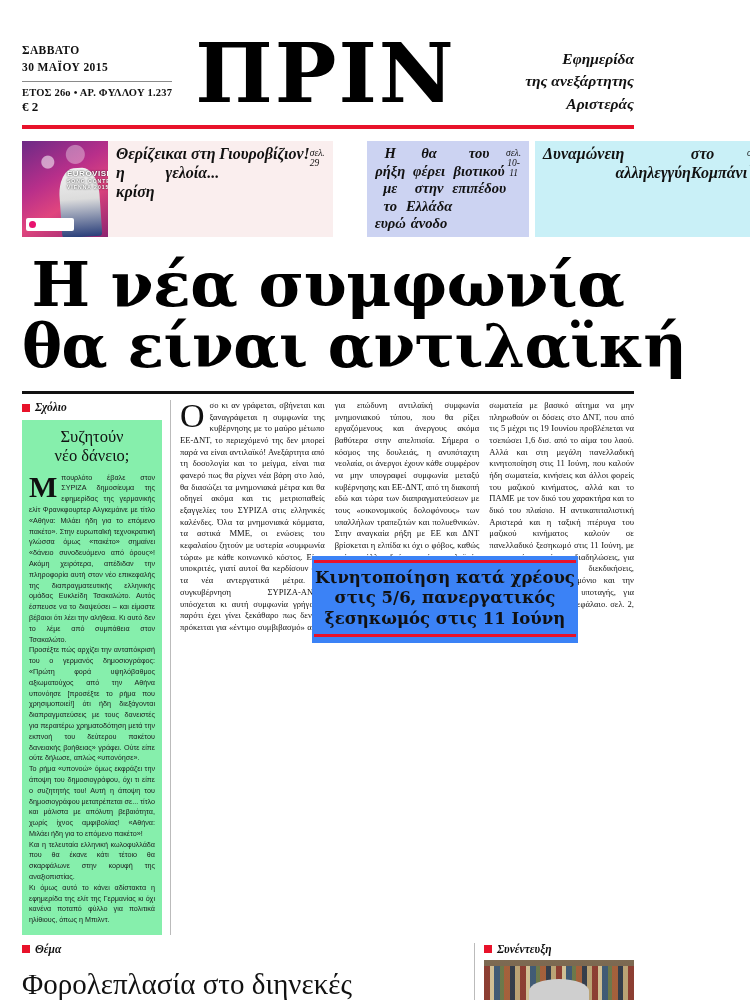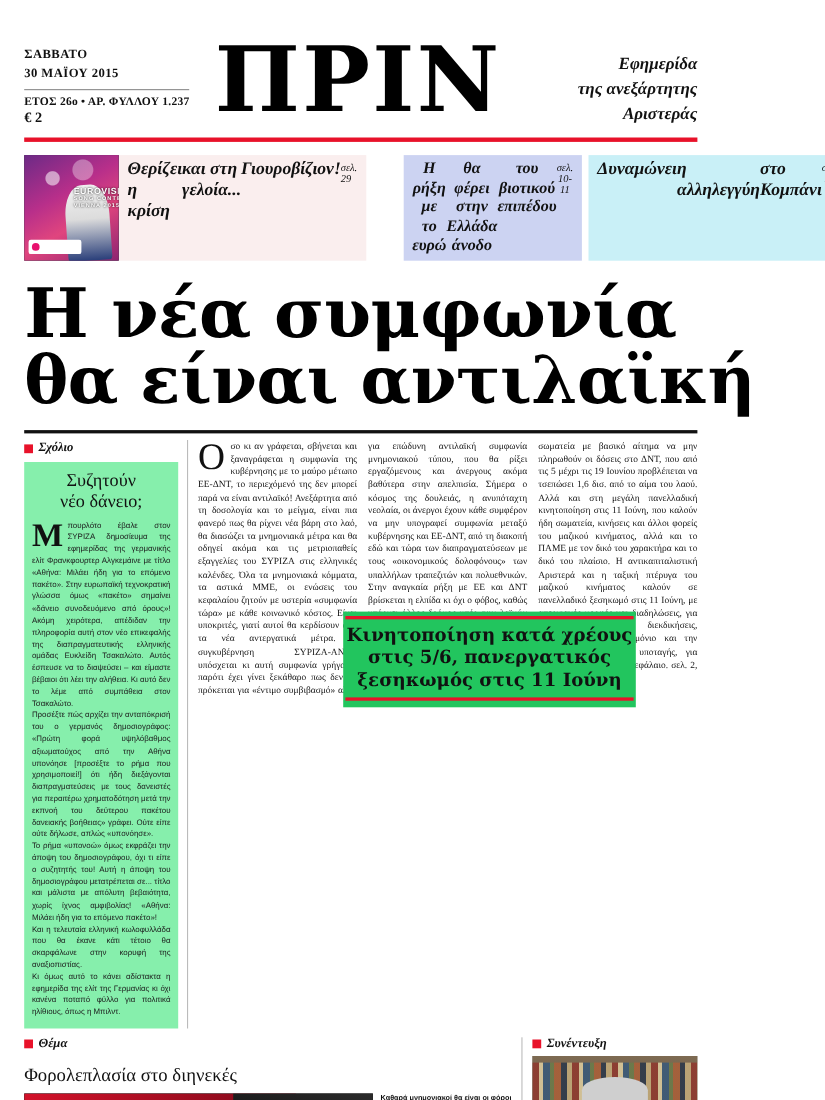--- a/index.html
+++ b/index.html
@@ -67,21 +67,21 @@
   .kob-hair{position:absolute;left:20%;top:6%;width:62%;height:40%;border-radius:50% 50% 10% 10%;background:#241609;}
   .kob-body{position:absolute;left:10%;bottom:0;width:80%;height:36%;background:#2f4a63;border-radius:16px 16px 0 0;}
   .kob-hand{position:absolute;left:46%;top:24%;width:26%;height:58%;background:#c48b62;border-radius:22px;}
   .kob-f1,.kob-f2{position:absolute;width:9%;height:26%;background:#c48b62;border-radius:8px;top:8%;}
   .kob-f1{left:48%;transform:rotate(-12deg);}
   .kob-f2{left:62%;transform:rotate(12deg);}
   .kob-flag{position:absolute;right:2%;top:26%;width:24%;height:22%;
     background:linear-gradient(180deg,#e23b3b 0%,#e23b3b 50%,#f2e23d 50%,#f2e23d 100%);}
 
   
-  .headline{margin:16px 22px 0 22px;text-align:left;}
+  .headline{margin:16px 22px 0 22px;text-align:center;}
   .hl-line{
     font-family:"DejaVu Serif", serif;font-weight:700;
     font-size:62px;line-height:1.02;letter-spacing:-.5px;color:#000;white-space:nowrap;
   }
   .hl-line.l2{font-size:60px;}
 
   .black-rule{height:2.5px;background:#111;margin:14px 22px 0 22px;}
 
   
   .body-wrap{display:flex;margin:0 22px;padding-top:6px;}
@@ -105,30 +105,30 @@
   .main-area{flex:1;padding-left:9px;}
   .art-cols{column-count:3;column-gap:10px;column-rule:0;}
   .art-cols p{margin:0 0 0 0;font-size:8.6px;line-height:1.36;text-align:justify;
     font-family:"Liberation Serif",serif;color:#111;}
   .dropcap-o{float:left;font-size:34px;line-height:.78;font-weight:400;padding:3px 5px 0 0;
     font-family:"Liberation Serif",serif;}
 
   
   .pull{
     position:absolute;left:312px;top:556px;width:262px;text-align:center;
-    background:#22c55e;padding:4px 2px 6px 2px;
+    background:#3b82f6;padding:4px 2px 6px 2px;
   }
   .pull-rule-top{height:3px;background:#e8122a;margin-bottom:5px;}
   .pull-rule-bot{height:3px;background:#e8122a;margin-top:5px;}
   .pull-txt{font-family:"DejaVu Serif",serif;font-weight:700;font-size:16.5px;line-height:1.24;color:#111;}
 
   
   .bottom{display:flex;margin:0 22px;padding-top:8px;}
   .thema{flex:1;padding-right:8px;}
-  .thema-title{font-family:"Liberation Serif",serif;font-size:17px;line-height:1.1;
+  .thema-title{font-family:"Liberation Serif",serif;font-size:29px;line-height:1.1;
     margin:14px 0 6px 0;color:#111;}
   .thema-body{display:flex;gap:7px;}
   .coin-img{flex:1;height:170px;position:relative;overflow:hidden;background:#000;}
   .coin-red{position:absolute;left:0;top:0;width:78%;height:100%;
     background:linear-gradient(120deg,#d3122a 0%,#8e0b1d 58%,#3d0610 100%);}
   .coin-blk{position:absolute;right:0;top:0;width:40%;height:100%;
     background:linear-gradient(200deg,#2b2b2b 0%,#000 70%);}
   .thema-cap{flex:0 0 120px;width:120px;font-family:"Liberation Sans",sans-serif;
     font-size:6.6px;line-height:1.52;font-weight:700;color:#111;}
   .thema-cap p{margin:0;}

